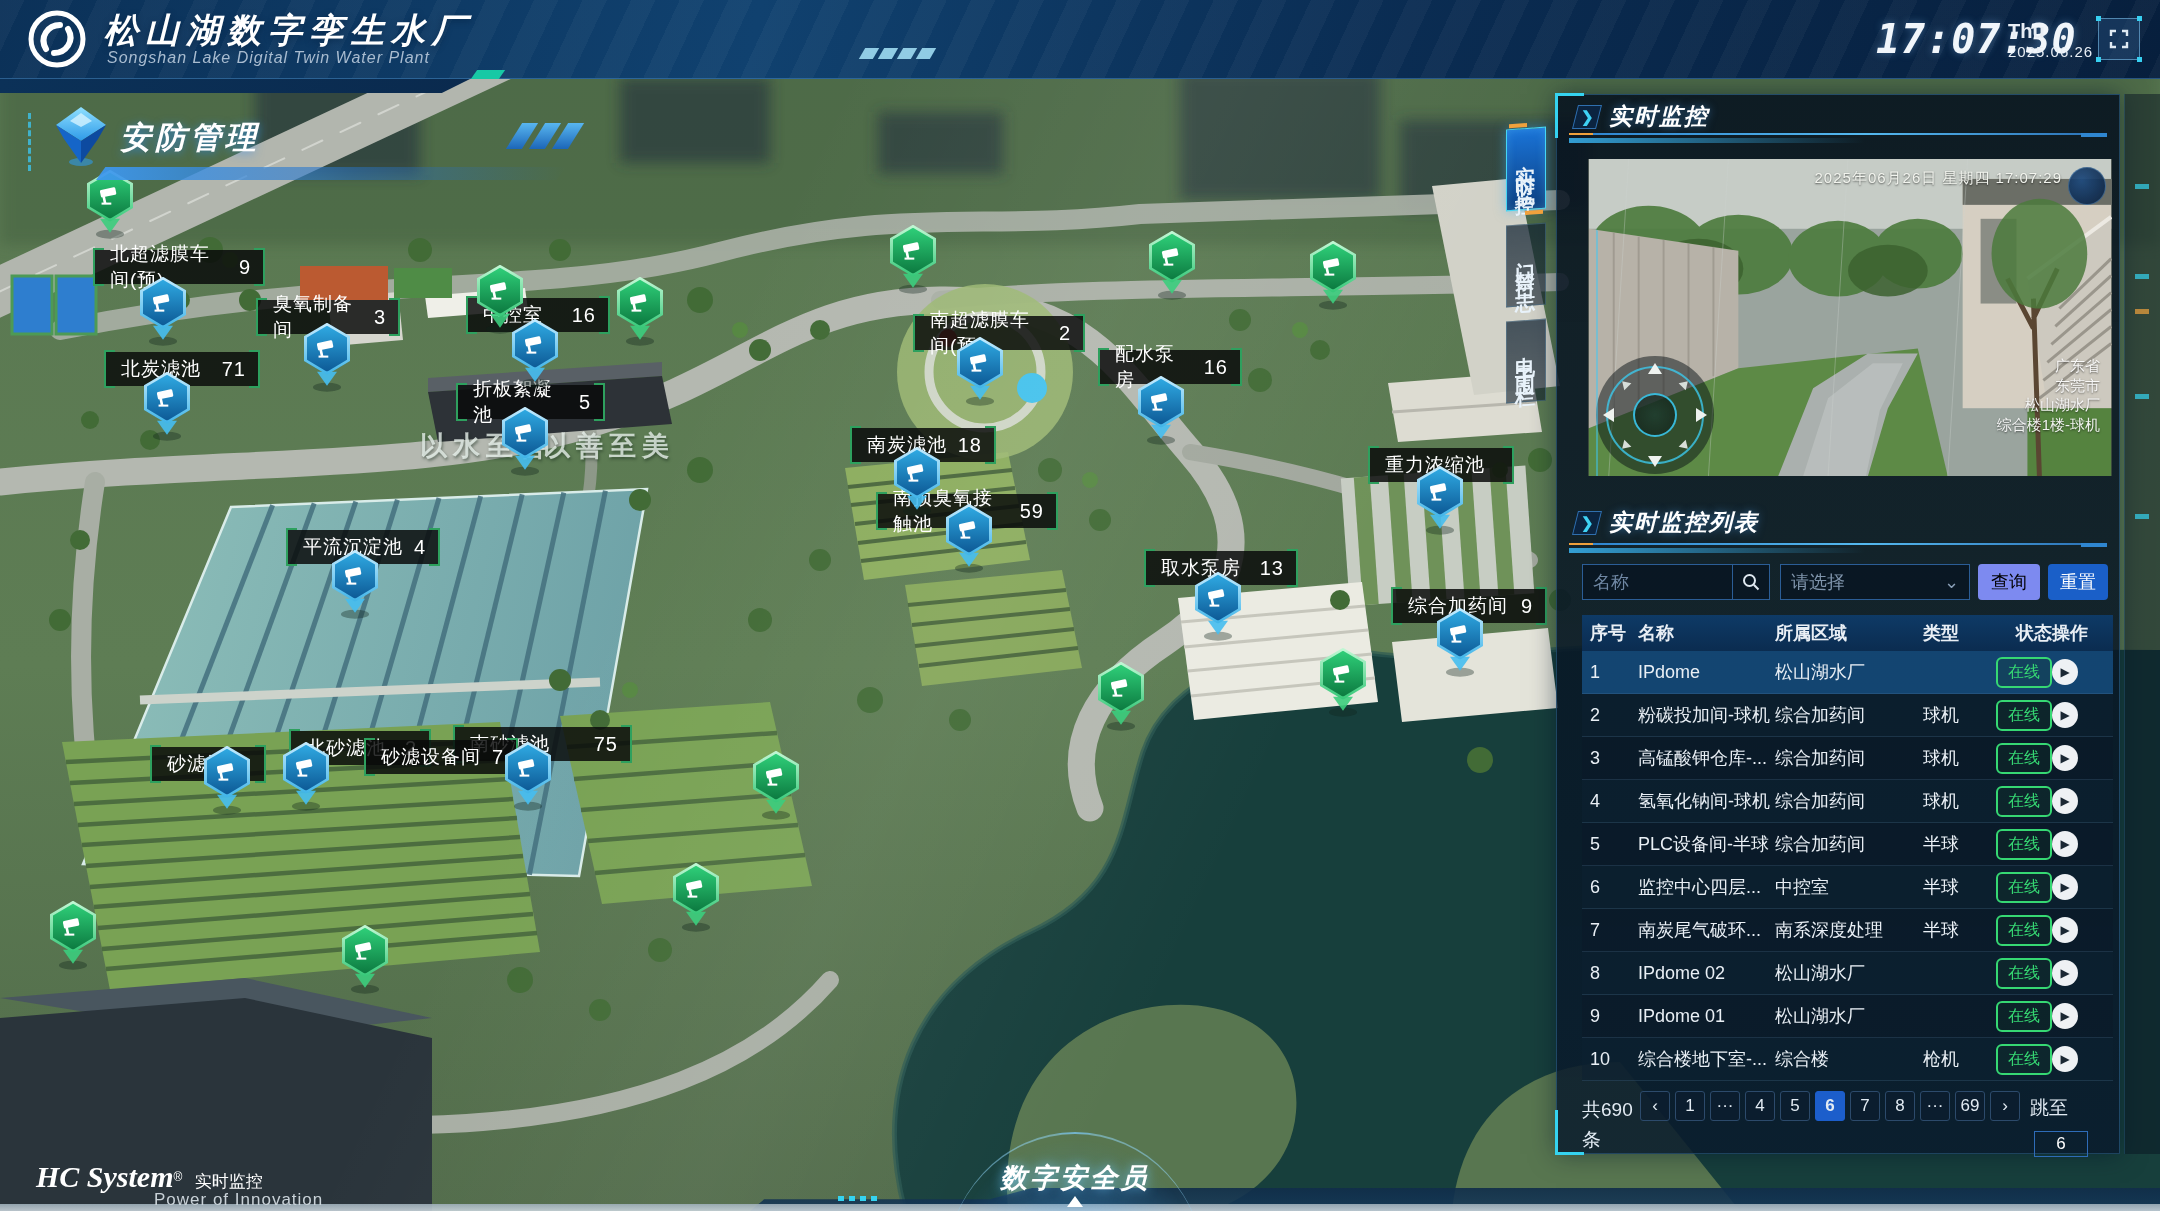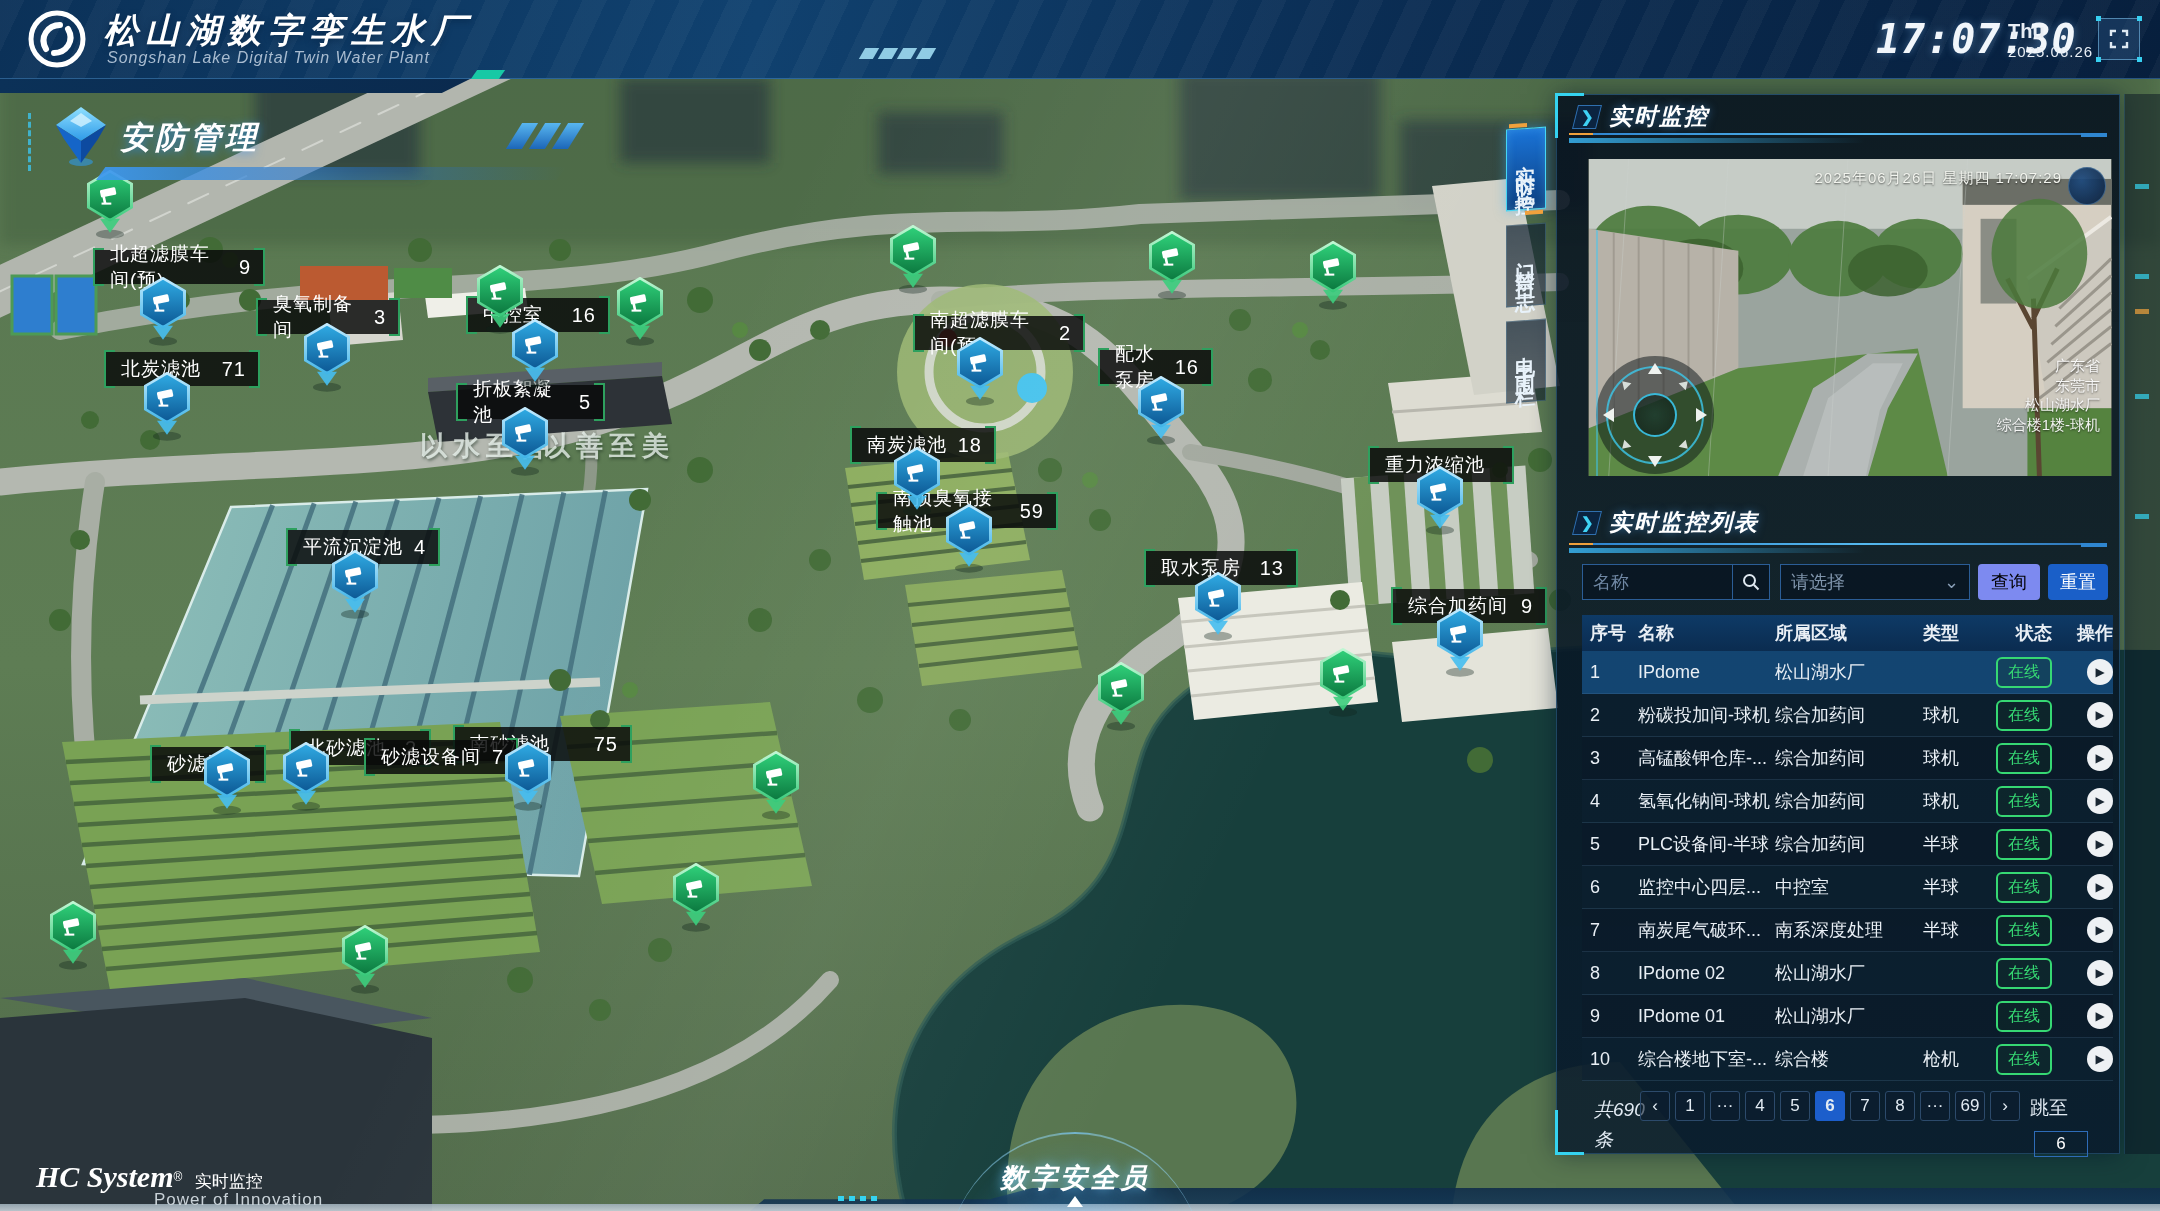--- a/index.html
+++ b/index.html
@@ -169,30 +169,30 @@
   
   .table { position:absolute; left:25px; top:520px; width:531px; font-size:18px; color:#e9eff5; }
   .thead { display:flex; height:36px; align-items:center; font-weight:bold;
     background:linear-gradient(180deg,#0e3a66,#0b2c50); }
   .tr { display:flex; height:43px; align-items:center; border-bottom:1px solid rgba(90,130,170,.22); cursor:pointer; }
   .tr:nth-of-type(odd)  { background:rgba(13,32,50,.55); }
   .tr:nth-of-type(even) { background:rgba(10,25,40,.45); }
   .tr.selected { background:rgba(23,83,138,.75); }
   .c-no { width:56px; padding-left:8px; } .c-name { width:137px; white-space:nowrap; overflow:hidden; }
   .c-area { width:135px; white-space:nowrap; overflow:hidden; } .c-type { width:62px; text-align:center; }
-  .c-status { width:80px; text-align:right; } .c-op { width:61px; text-align:right; }
+  .c-status { width:80px; text-align:right; } .c-op { width:61px; text-align:left; }
   .badge { display:inline-block; min-width:46px; padding:3px 10px; border:2px solid #36d873;
     border-radius:6px; color:#36d873; font-size:16px; background:rgba(20,60,40,.25); }
   .badge:empty { display:none; }
   .play { display:inline-flex; width:26px; height:26px; border-radius:50%; background:#eef1f4;
     color:#1a2733; align-items:center; justify-content:center; font-size:12px; cursor:pointer; }
 
   
   .pagination { position:absolute; left:25px; top:994px; width:531px; height:66px; color:#e2ebf3; font-size:19px; }
-  .pg-total { position:absolute; left:12px; top:6px; width:56px; line-height:1.6;font-style:italic; }
+  .pg-total { position:absolute; left:0; top:6px; width:56px; line-height:1.6; }
   .pg-btns { position:absolute; left:58px; top:2px; display:flex; gap:5px; }
   .pg { width:30px; height:30px; border:1px solid #2c4a6b; background:rgba(12,28,46,.6); color:#e2ebf3;
     font-size:17px; display:flex; align-items:center; justify-content:center; border-radius:3px; cursor:pointer; }
   .pg.active { background:#1c5ecb; border-color:#1c5ecb; font-weight:bold; }
   .jump-label { position:absolute; left:448px; top:6px; }
   .jump-input { position:absolute; left:452px; top:42px; width:54px; height:26px; background:transparent;
     border:1px solid #2e6cb8; color:#fff; text-align:center; font-size:17px; outline:none; }
 
   
   .brand { position:absolute; left:36px; top:1160px; z-index:9; color:#fff; }
@@ -430,21 +430,21 @@
     <div class="map-label" style="left: 458px; top: 385px; width: 145px;">
       <span class="lbl-text">折板絮凝池</span>
       <span class="lbl-count">5</span>
     </div>
 
     <div class="map-label" style="left: 915px; top: 316px; width: 168px;">
       <span class="lbl-text">南超滤膜车间(预)</span>
       <span class="lbl-count">2</span>
     </div>
 
-    <div class="map-label" style="left: 1100px; top: 350px; width: 111px;">
+    <div class="map-label" style="left: 1100px; top: 350px; width: 140px;">
       <span class="lbl-text">配水泵房</span>
       <span class="lbl-count">16</span>
     </div>
 
     <div class="map-label" style="left: 852px; top: 428px; width: 142px;">
       <span class="lbl-text">南炭滤池</span>
       <span class="lbl-count">18</span>
     </div>
 
     <div class="map-label" style="left: 878px; top: 494px; width: 178px;">

